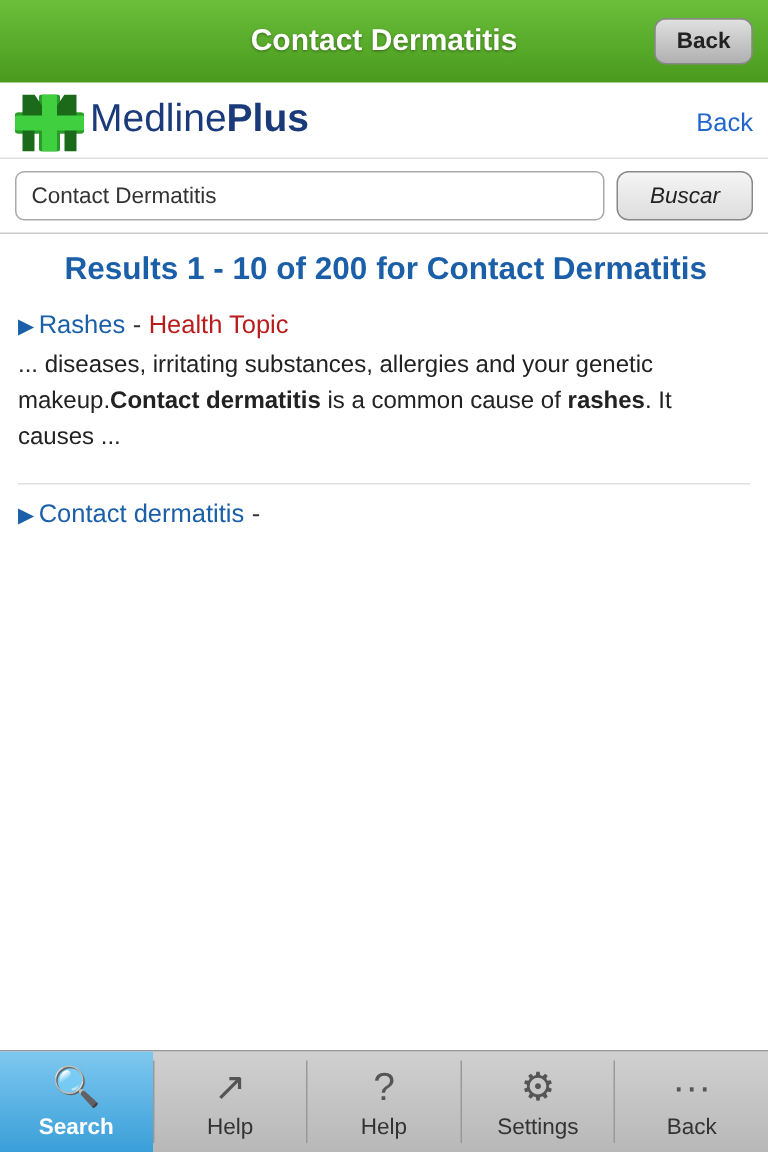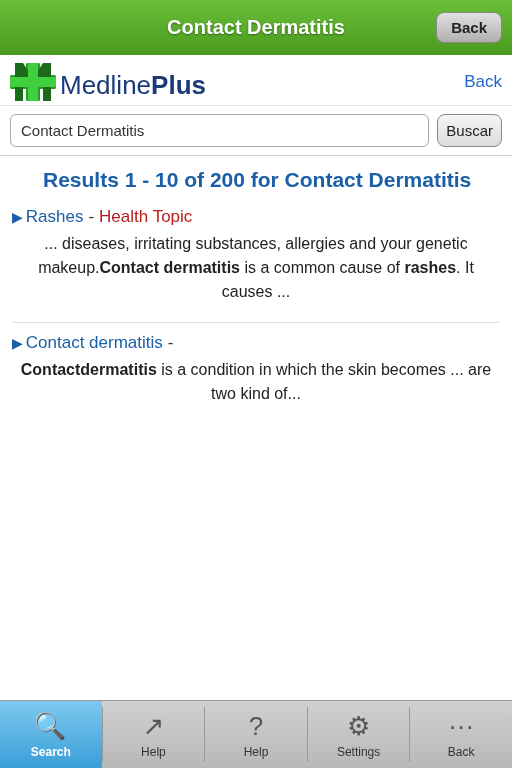--- a/index.html
+++ b/index.html
@@ -48,21 +48,21 @@
     #header {
       background: #fff;
       padding: 8px 10px 4px 10px;
       display: flex;
       align-items: center;
       justify-content: space-between;
       border-bottom: 1px solid #e0e0e0;
     }
     #logo-container {
       display: flex;
-      align-items: flex-end;
+      align-items: flex-start;
     }
     #home-link {
       color: #2266cc;
       font-size: 17px;
       text-decoration: none;
       cursor: pointer;
     }
 
     
     #search-bar {
@@ -78,24 +78,25 @@
       border-radius: 6px;
       padding: 7px 10px;
       font-size: 15px;
       color: #333;
       background: #fff;
     }
     #buscar-button {
       border: 1.5px solid #888;
       border-radius: 8px;
       background: linear-gradient(to bottom, #f5f5f5, #ddd);
-      padding: 7px 8px;
+      padding: 7px 21px;
       font-size: 15px;
       color: #222;
       cursor: pointer;
+      font-style: italic;
     }
 
     
     #main-content {
       padding: 10px 12px;
       overflow-y: auto;
       height: calc(768px - 55px - 68px - 52px - 52px);
     }
 
     #results-heading {
@@ -134,21 +135,20 @@
       margin: 0 5px;
     }
     .result-category {
       color: #b91c1c;
       font-size: 17px;
     }
     .result-snippet {
       font-size: 16px;
       color: #222;
       line-height: 1.5;
-      text-align: center;
     }
     .result-snippet strong {
       font-weight: bold;
     }
 
     .divider {
       border: none;
       border-top: 1px solid #e0e0e0;
       margin: 10px 0;
     }
@@ -178,21 +178,21 @@
       background: linear-gradient(to bottom, #7ec8f0, #3a9fd8);
     }
     .tab-icon {
       font-size: 26px;
       color: #555;
     }
     .tab-item.active .tab-icon {
       color: #fff;
     }
     .tab-label {
-      font-size: 12px;
+      font-size: 15px;
       color: #333;
     }
     .tab-item.active .tab-label {
       color: #fff;
       font-weight: bold;
     }
 
     
     .tab-divider {
       width: 1px;
@@ -245,23 +245,20 @@
   </div>
 
   <hr class="divider">
 
   <div class="result-item">
     <div class="result-title-row">
       <span class="result-arrow">▶</span>
       <a class="result-link">Contact dermatitis</a>
       <span class="result-separator">-</span>
     </div>
-    <div class="result-snippet">
-      <strong>Contactdermatitis</strong><span> is a condition in which the skin becomes ... are two kind of...</span>
-    </div>
   </div>
 </div>
 
 <div id="tab-bar">
 <div class="tab-item active">
       <div class="tab-icon">🔍</div>
       <div class="tab-label">Search</div>
     </div>
     <div class="tab-divider"></div>
     <div class="tab-item">

